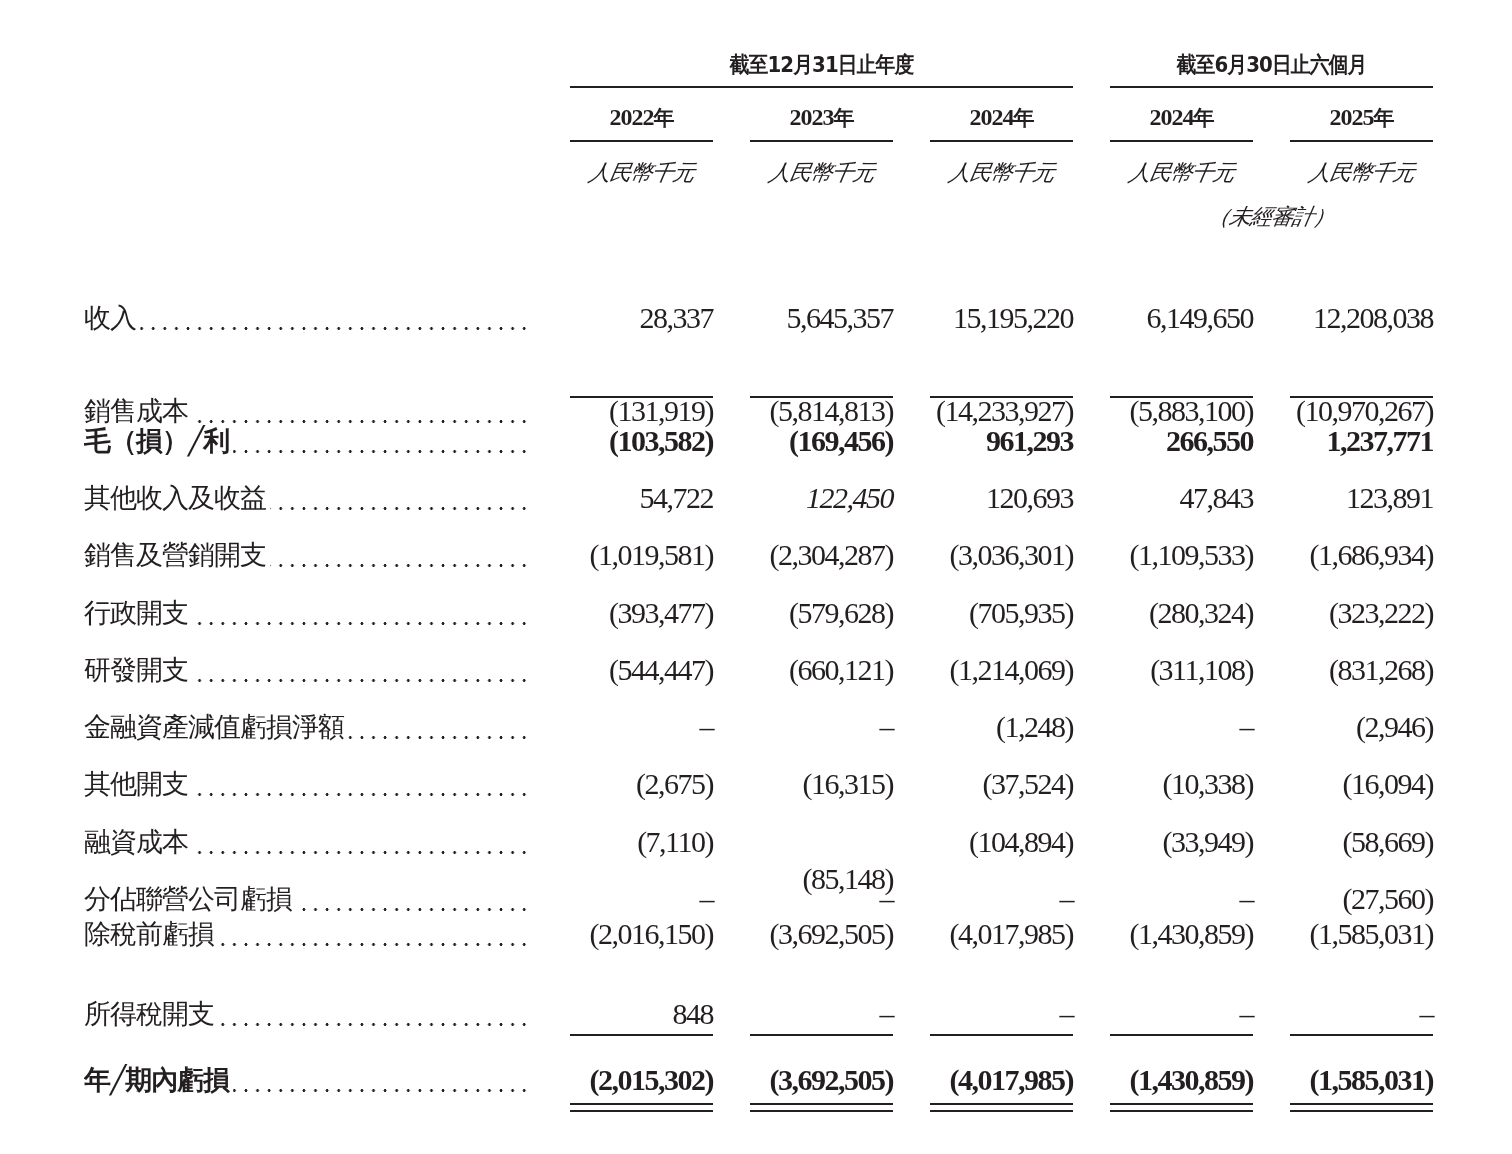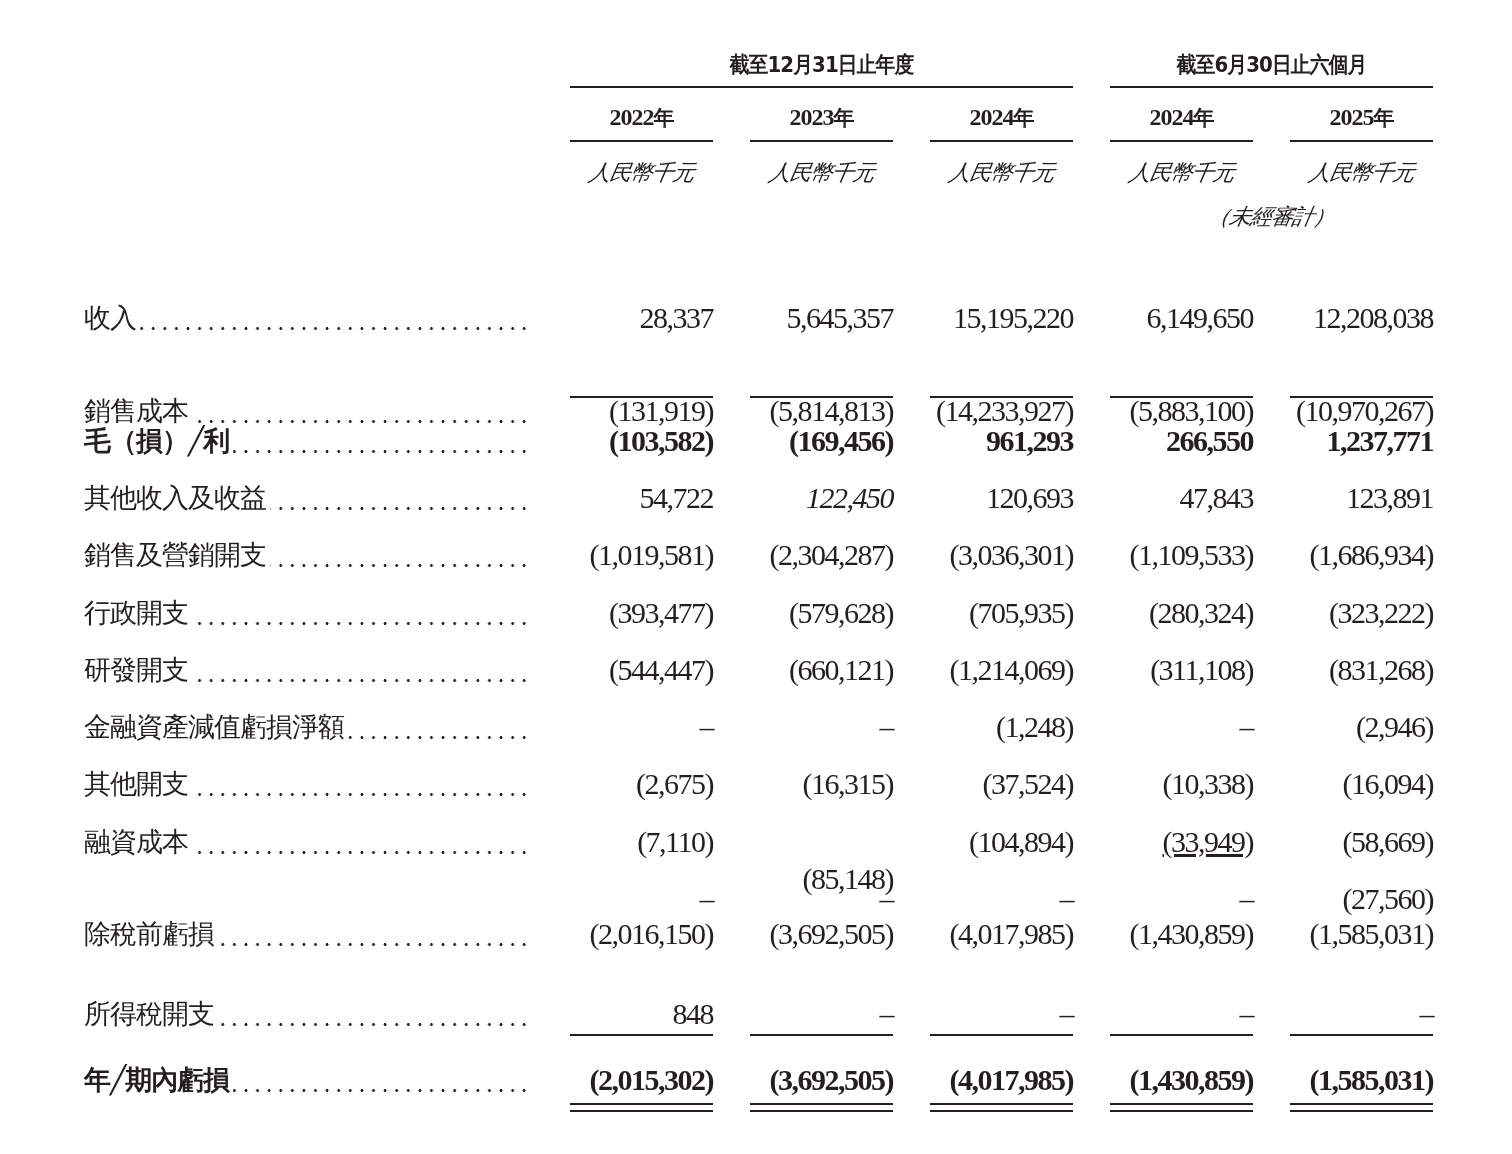--- a/index.html
+++ b/index.html
@@ -144,24 +144,25 @@
       <div class="val neg" style="left: 693px; width: 200px;">(16,315)</div>
       <div class="val neg" style="left: 873px; width: 200px;">(37,524)</div>
       <div class="val neg" style="left: 1053px; width: 200px;">(10,338)</div>
       <div class="val neg" style="left: 1233px; width: 200px;">(16,094)</div>
     </div>
     <div class="row" style="top: 822px;">
       <div class="label"><span class="dots"></span><span class="txt">融資成本</span></div>
       <div class="val neg" style="left: 513px; width: 200px;">(7,110)</div>
       <div class="val neg" style="left: 693px; width: 200px; margin-top: 37px;">(85,148)</div>
       <div class="val neg" style="left: 873px; width: 200px;">(104,894)</div>
-      <div class="val neg" style="left: 1053px; width: 200px; text-decoration: underline;">(33,949)</div>
+      <div class="val neg" style="left: 1053px; width: 200px;">(33,949)</div>
       <div class="val neg" style="left: 1233px; width: 200px;">(58,669)</div>
     </div>
     <div class="row" style="top: 879px;">
+      <div class="label"><span class="dots"></span><span class="txt">分佔聯營公司虧損</span></div>
       <div class="val" style="left: 513px; width: 200px;">–</div>
       <div class="val" style="left: 693px; width: 200px;">–</div>
       <div class="val" style="left: 873px; width: 200px;">–</div>
       <div class="val" style="left: 1053px; width: 200px;">–</div>
       <div class="val neg" style="left: 1233px; width: 200px;">(27,560)</div>
     </div>
     <div class="row" style="top: 914px;">
       <div class="label"><span class="dots"></span><span class="txt">除稅前虧損</span></div>
       <div class="val neg" style="left: 513px; width: 200px;">(2,016,150)</div>
       <div class="val neg" style="left: 693px; width: 200px;">(3,692,505)</div>

